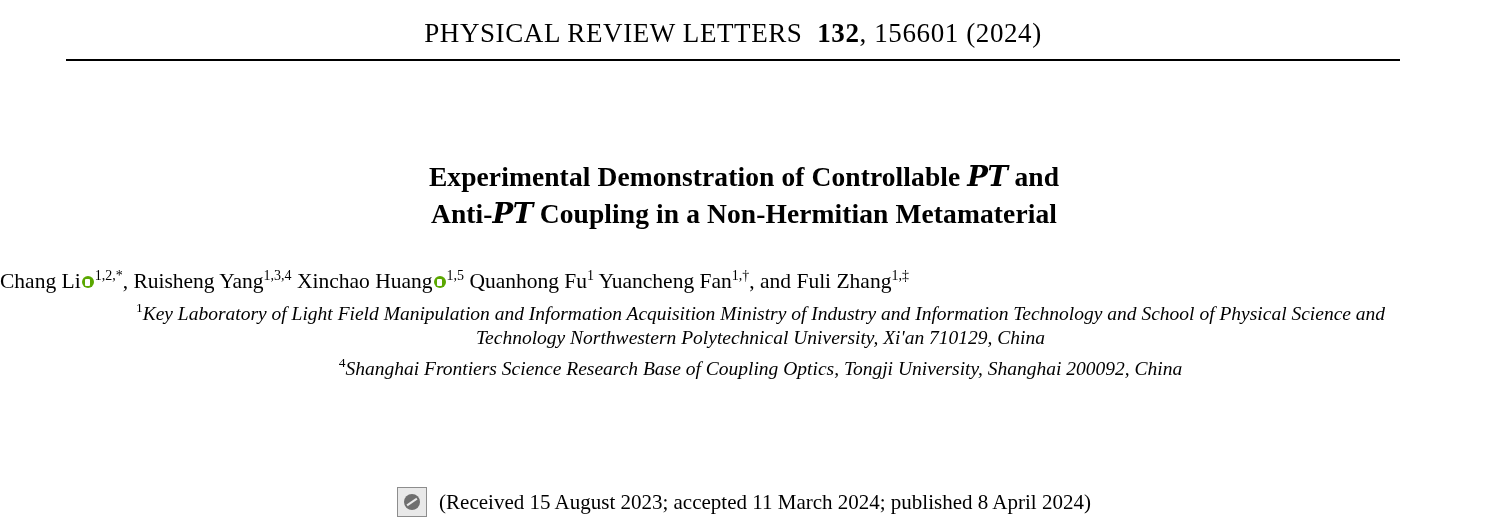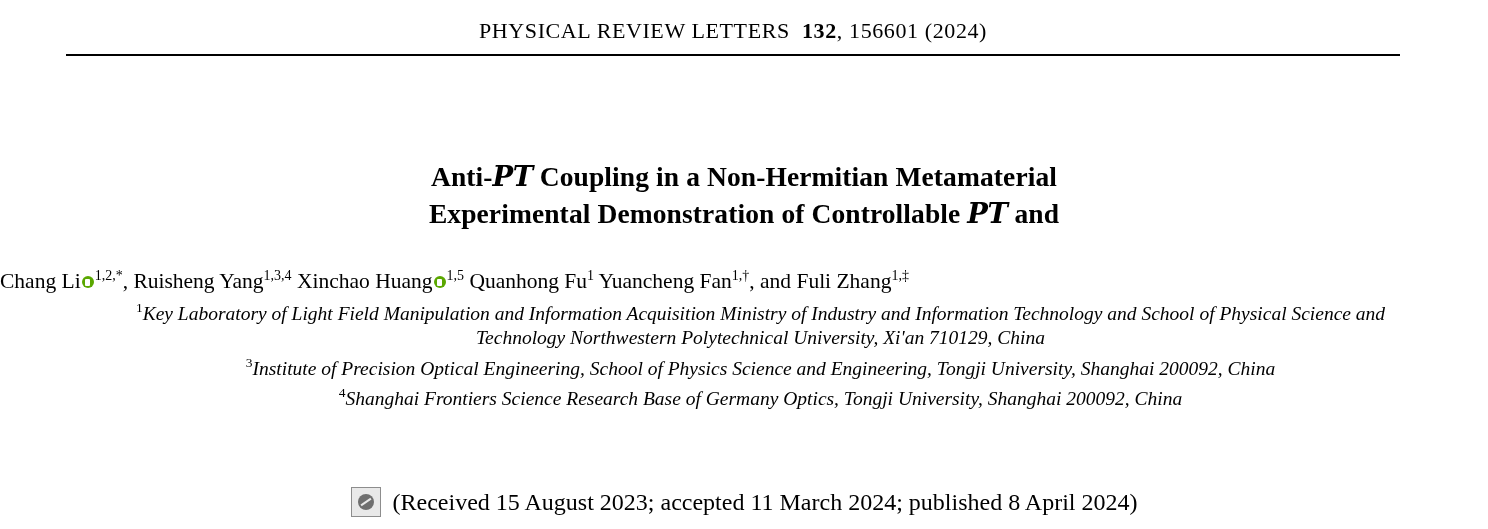--- a/index.html
+++ b/index.html
@@ -24,21 +24,21 @@
   .journal-header {
     position: absolute;
     left: 66px;
     top: 18px;
     width: 1334px;
     text-align: center;
     border-bottom: 2px solid #000;
     padding-bottom: 10px;
   }
   .journal-line {
-    font-size: 22px;
+    font-size: 27px;
     letter-spacing: 0.6px;
     white-space: nowrap;
   }
   .journal-name {
     font-variant: normal;
   }
   .journal-vol {
     font-weight: bold;
   }
 
@@ -152,54 +152,53 @@
     content: "";
     position: absolute;
     left: 2px;
     top: 7px;
     width: 12px;
     height: 2px;
     background: #e9e9e9;
     transform: rotate(-35deg);
   }
   .received-text {
-    font-size: 24px;
+    font-size: 21px;
   }
 </style>
 </head>
 <body>
 
 <div class="page">
 
   <div class="journal-header">
     <div class="journal-line">
       <span class="journal-name">PHYSICAL REVIEW LETTERS</span>
       <span>&nbsp;</span><span class="journal-vol">132</span><span>,</span>
       <span>156601</span>
       <span>(2024)</span>
     </div>
   </div>
 
   <div class="title-block">
     <div class="title-line">
+      <span>Experimental Demonstration of Controllable </span><span class="cal">PT</span><span> and</span>
+    </div>
+    <div class="title-line">
       <span>Anti-</span><span class="cal">PT</span><span> Coupling in a Non-Hermitian Metamaterial</span>
     </div>
-    <div class="title-line">
-      <span>Experimental Demonstration of Controllable </span><span class="cal">PT</span><span> and</span>
-    </div>
   </div>
 
   <div class="authors">
     <span><span>Chang Li</span><span class="orcid"></span><span class="sup">1,2,*</span><span>, </span></span><span><span>Ruisheng Yang</span><span class="sup">1,3,4</span><span> </span></span><span><span>Xinchao Huang</span><span class="orcid"></span><span class="sup">1,5</span><span> </span></span><span><span>Quanhong Fu</span><span class="sup">1</span><span> </span></span><span><span>Yuancheng Fan</span><span class="sup">1,†</span><span>, and </span></span><span><span>Fuli Zhang</span><span class="sup">1,‡</span></span>
   </div>
 
   <div class="affils">
     <span class="affil"><span class="sup">1</span><span>Key Laboratory of Light Field Manipulation and Information Acquisition Ministry of Industry and Information Technology and School of Physical Science and Technology Northwestern Polytechnical University, Xi'an 710129, China</span></span>
-    <span class="affil"><span class="sup">3</span><span>Institute of Precision Optical Engineering, School of Physics Science and Engineering, Tongji University, Shanghai 200092, China</span></span>
-    <span class="affil"><span class="sup">4</span><span>Shanghai Frontiers Science Research Base of Germany Optics, Tongji University, Shanghai 200092, China</span></span>
+    <span class="affil"><span class="sup">4</span><span>Shanghai Frontiers Science Research Base of Coupling Optics, Tongji University, Shanghai 200092, China</span></span>
   </div>
 
   <div class="received-row">
     <span class="crossmark">
         <span class="inner"></span>
       </span>
     <span class="received-text">(Received 15 August 2023; accepted 11 March 2024; published 8 April 2024)</span>
   </div>
 
 </div>

